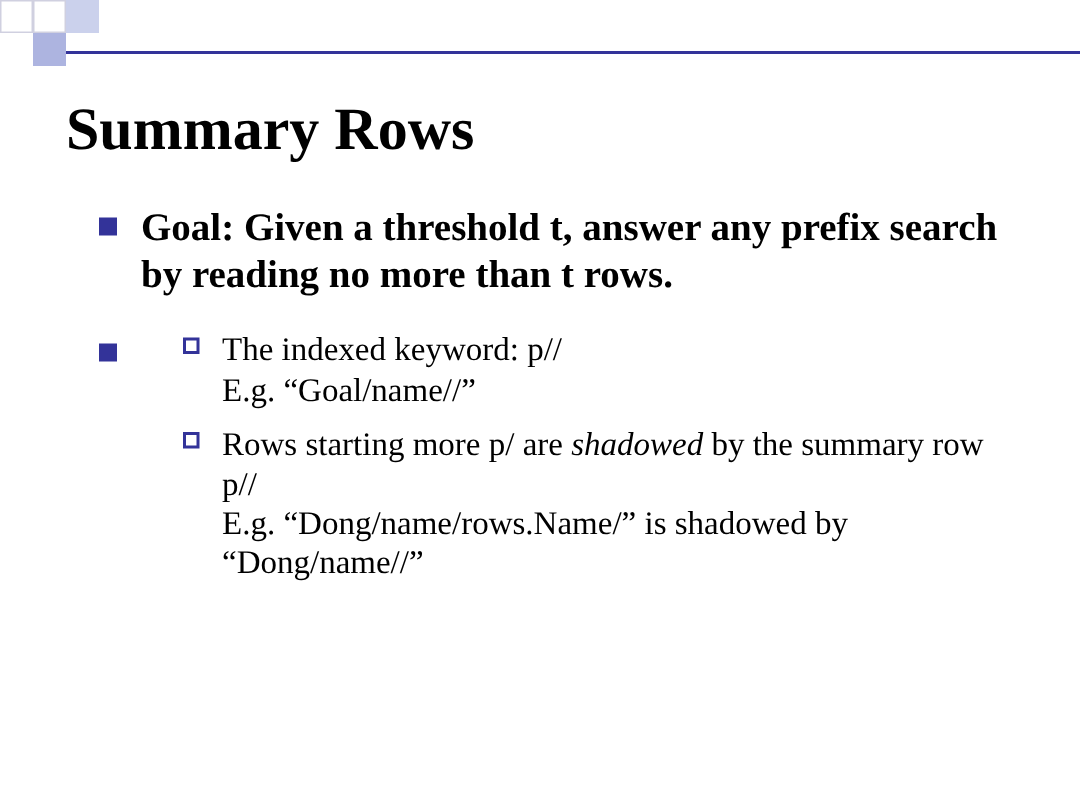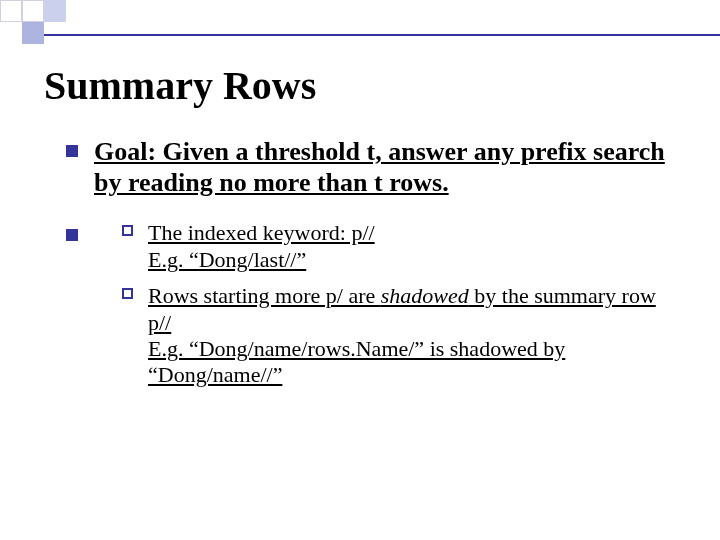--- a/index.html
+++ b/index.html
@@ -42,21 +42,20 @@
     left: 66px;
     width: 600px;
     font-size: 26px;
     line-height: 1.2;
     font-weight: bold;
   }
   .l1 {
     position: relative;
     padding-left: 28px;
     margin-bottom: 22px;
-    text-decoration: underline;
   }
   .l1 .bullet {
     position: absolute;
     left: 0;
     top: 9px;
     width: 12px;
     height: 12px;
     background: #333399;
   }
   .l2 {
@@ -107,21 +106,21 @@
       <span>Goal: Given a threshold t, answer any prefix search by reading no more than t rows.</span>
     </div>
 
     <div class="l1">
       <span class="bullet"></span>
 
       <div class="l2">
         <span class="bullet2"></span>
         <span class="sub-cont">
           <span>The indexed keyword: p//</span><br>
-          <span>E.g. “Dong/last//”</span>
+          <span>E.g. “Goal/name//”</span>
         </span>
       </div>
 
       <div class="l2">
         <span class="bullet2"></span>
         <span class="sub-cont">
           <span>Rows starting more p/ are </span><span class="italic">shadowed</span><span> by the summary row p//</span><br>
           <span>E.g. “Dong/name/rows.Name/” is shadowed by “Dong/name//”</span>
         </span>
       </div>

